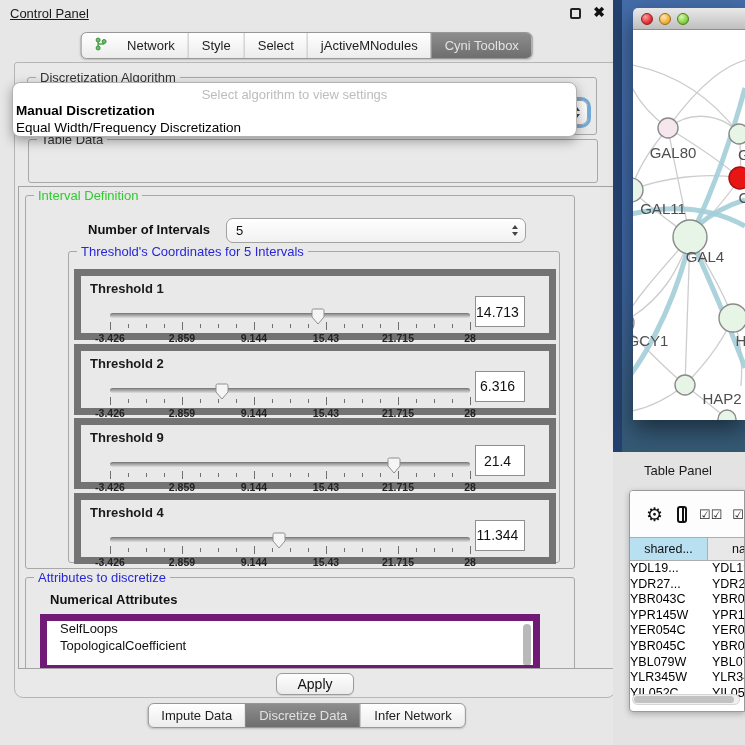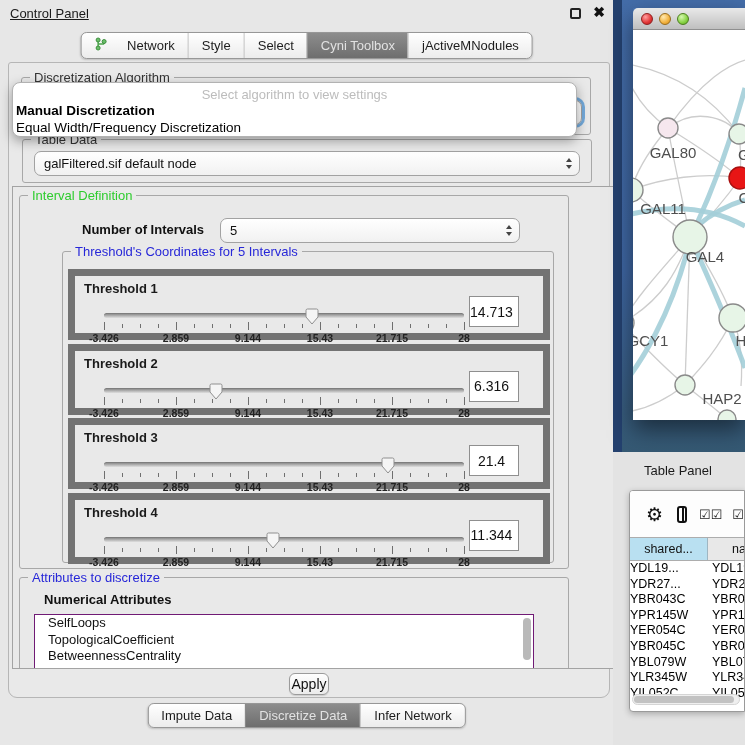--- a/index.html
+++ b/index.html
@@ -12,21 +12,21 @@
   .float-icon { position:absolute; right:32px; top:8px; width:11px; height:11px; border:2px solid #222; border-radius:2px; }
   .close-icon { position:absolute; right:8px; top:4px; font-size:14px; font-weight:bold; color:#111; }
 
   .seg-control { position:absolute; display:inline-flex; border:1px solid #979797; border-radius:6px; overflow:hidden; background:linear-gradient(#ffffff,#ececec); box-shadow:0 1px 2px rgba(0,0,0,.18); }
   #top-tabs { top:32px; left:50%; transform:translateX(-50%); }
   #bottom-tabs { top:703px; left:50%; transform:translateX(-50%); }
   .seg { padding:4px 13px; font-size:13px; color:#1d1d1d; border-left:1px solid #c3c3c3; display:flex; align-items:center; gap:20px; white-space:nowrap; }
   .seg:first-child { border-left:none; }
   .seg.sel { background:linear-gradient(#8d8d8d,#6e6e6e); color:#e2e2e2; border-left-color:#7a7a7a; }
 
-  .cp-panel { position:absolute; left:8px; top:62px; width:602px; height:636px; background:#e9e9e9; border:1px solid #b6b6b6; border-radius:3px 3px 9px 9px; }
+  .cp-panel { position:absolute; left:14px; top:62px; width:602px; height:636px; background:#e9e9e9; border:1px solid #b6b6b6; border-radius:3px 3px 9px 9px; }
 
   .groupbox { position:absolute; border:1px solid #a8a8a8; border-radius:3px; }
   .group-label { position:absolute; top:-8px; left:8px; background:#e9e9e9; padding:0 4px; font-size:13px; color:#333; white-space:nowrap; }
   .group-label.green { color:#2ecc2e; }
   .group-label.blue { color:#2727d8; }
 
   .combo { position:absolute; height:25px; background:linear-gradient(#ffffff,#f1f1f1); border:1px solid #a2a2a2; border-radius:7px; display:flex; align-items:center; }
   .combo-text { flex:1; font-size:13px; color:#111; padding-left:9px; overflow:hidden; white-space:nowrap; }
   .spinner { width:20px; display:flex; flex-direction:column; align-items:center; }
   .spinner i { display:block; width:0; height:0; border-left:3.5px solid transparent; border-right:3.5px solid transparent; }
@@ -52,26 +52,26 @@
   .track { position:absolute; left:0; top:2px; width:100%; height:5px; border-radius:3px; background:linear-gradient(#8d8d8d,#dfdfdf); border-top:1px solid #7e7e7e; }
   .handle { position:absolute; top:-3px; transform:translateX(-50%); }
   .ticks { position:absolute; left:0; top:11px; width:100%; height:8px; }
   .tick { position:absolute; top:2px; width:1px; height:4px; background:#6f6f6f; }
   .tick.major { top:0; height:8px; }
   .tick-labels { position:absolute; left:0; top:21px; width:100%; height:12px; }
   .tick-labels span { position:absolute; transform:translateX(-50%); font-size:10.5px; font-weight:bold; color:#222; white-space:nowrap; }
   .value-box { position:absolute; right:24px; top:20px; width:50px; height:31px; border:1px solid #8f8f8f; background:#fff; font-size:14px; font-family:"Liberation Sans",sans-serif; text-align:center; padding-right:5px; color:#111; }
 
   
-  .list-box { position:absolute; background:#fff; border:1px solid #701a75; overflow:hidden; }
+  .list-box { position:absolute; background:#fff; border:7px solid #701a75; overflow:hidden; }
   .list-item { font-size:13px; color:#111; line-height:16.5px; padding-left:13px; white-space:nowrap; }
   .list-scroll { position:absolute; right:1px; top:2px; width:10px; height:95%; }
   .list-scroll .thumb { position:absolute; left:1px; top:1px; width:8px; height:42px; background:#b9b9b9; border-radius:5px; }
 
-  .apply-btn { position:absolute; left:50%; top:610px; transform:translateX(-50%); width:40px; height:22px; border:1px solid #9b9b9b; border-radius:6px; background:linear-gradient(#fefefe,#ebebeb); font-size:14px; color:#111; text-align:center; line-height:20px; box-shadow:0 1px 1px rgba(0,0,0,.12); }
+  .apply-btn { position:absolute; left:50%; top:610px; transform:translateX(-50%); width:78px; height:22px; border:1px solid #9b9b9b; border-radius:6px; background:linear-gradient(#fefefe,#ebebeb); font-size:14px; color:#111; text-align:center; line-height:20px; box-shadow:0 1px 1px rgba(0,0,0,.12); }
 
   
   .desktop { position:absolute; left:613px; top:0; width:132px; height:452px; background:linear-gradient(180deg,#446da9 0%,#3e66a2 60%,#355973 100%); }
   .desktop-edge { position:absolute; left:0; top:0; width:9px; height:100%; background:#24416f; }
 
   .net-window { position:absolute; left:633px; top:8px; width:112px; height:412px; box-shadow:0 10px 22px rgba(0,0,0,.5); }
   .net-titlebar { position:absolute; left:0; top:0; width:100%; height:22px; background:linear-gradient(#e9e9e9,#bfbfbf); border-bottom:1px solid #8f8f8f; border-radius:5px 0 0 0; }
   .light { position:absolute; top:5px; width:12px; height:12px; border-radius:50%; }
   .light.red { left:8px; background:radial-gradient(circle at 35% 30%, #ff9f9f, #e23535 60%, #b01e1e); border:1px solid #8f1f1f; }
   .light.yellow { left:26px; background:radial-gradient(circle at 35% 30%, #ffe9b0, #f2b13e 60%, #cf8c1e); border:1px solid #9a6d1c; }
@@ -118,50 +118,43 @@
             <circle cx="9.5" cy="4.5" r="2" fill="#6abf69" stroke="#3f8f3f"></circle>
           </svg></span>
         <span>Network</span>
       </div>
       <div class="seg">
         <span>Style</span>
       </div>
       <div class="seg">
         <span>Select</span>
       </div>
+      <div class="seg">
+        <span>jActiveMNodules</span>
+      </div>
       <div class="seg sel">
         <span>Cyni Toolbox</span>
-      </div>
-      <div class="seg">
-        <span>jActiveMNodules</span>
       </div>
     </div>
 
   <div class="cp-panel">
 
     <div class="groupbox" style="left:12px; top:14px; width:570px; height:58px;">
       <span class="group-label">Discretization Algorithm</span>
       <div class="combo focus-ring" style="left:12px; top:22px; width:548px;">
         <span class="combo-text"></span>
         <span class="spinner">
             <i class="up"></i>
             <i class="dn"></i>
           </span>
       </div>
     </div>
 
     <div class="groupbox" style="left:13px; top:76px; width:570px; height:44px;">
       <span class="group-label">Table Data</span>
-      <div class="combo" style="left:11px; top:11px; width:546px;">
-        <span class="combo-text">galFiltered.sif default node</span>
-        <span class="spinner">
-            <i class="up"></i>
-            <i class="dn"></i>
-          </span>
-      </div>
     </div>
 
     <div class="scrollpane">
 
       <div class="groupbox" style="left:6px; top:8px; width:550px; height:374px;">
         <span class="group-label green">Interval Definition</span>
         <span class="bold-label" style="left:46px; top:26px;">Number of Intervals</span>
         <div class="combo" style="left:200px; top:22px; width:300px;">
           <span class="combo-text">5</span>
           <span class="spinner">
@@ -250,21 +243,21 @@
                     <span style="left: 40%;">9.144</span>
                     <span style="left: 60%;">15.43</span>
                     <span style="left: 80%;">21.715</span>
                     <span style="left: 100%;">28</span>
                   </div>
     </div>
     <input class="value-box" value="6.316" style="">
   </div>
 
   <div class="threshold-box" style="top: 166px;">
-    <span class="th-title">Threshold 3</span>
+    <span class="th-title">Threshold 9</span>
     <div class="slider">
       <div class="track"></div>
       <svg class="handle" width="15" height="17" viewBox="0 0 15 17" style="left: 79%;">
         <path d="M3 1 H12 Q13.5 1 13.5 2.5 V9 L7.5 16 L1.5 9 V2.5 Q1.5 1 3 1 Z" fill="#f5f5f5" stroke="#8f8f8f"></path>
       </svg>
       <div class="ticks">
                     <span class="tick major" style="left: 0%;"></span>
                     <span class="tick" style="left: 5%;"></span>
                     <span class="tick" style="left: 10%;"></span>
                     <span class="tick" style="left: 15%;"></span>
@@ -343,21 +336,20 @@
         </div>
       </div>
 
       <div class="groupbox" style="left:6px; top:390px; width:550px; height:110px;">
         <span class="group-label blue">Attributes to discretize</span>
         <span class="bold-label" style="left:8px; top:14px;">Numerical Attributes</span>
         <div class="list-box" style="left:14px; top:36px; width:500px; height:58px;">
           <div id="attr-list">
               <div class="list-item">SelfLoops</div>
               <div class="list-item">TopologicalCoefficient</div>
-              <div class="list-item">BetweennessCentrality</div>
             </div>
           <div class="list-scroll">
               <div class="thumb"></div>
             </div>
         </div>
       </div>
 
       <div class="v-scrollbar">
           <div class="thumb"></div>
         </div>

